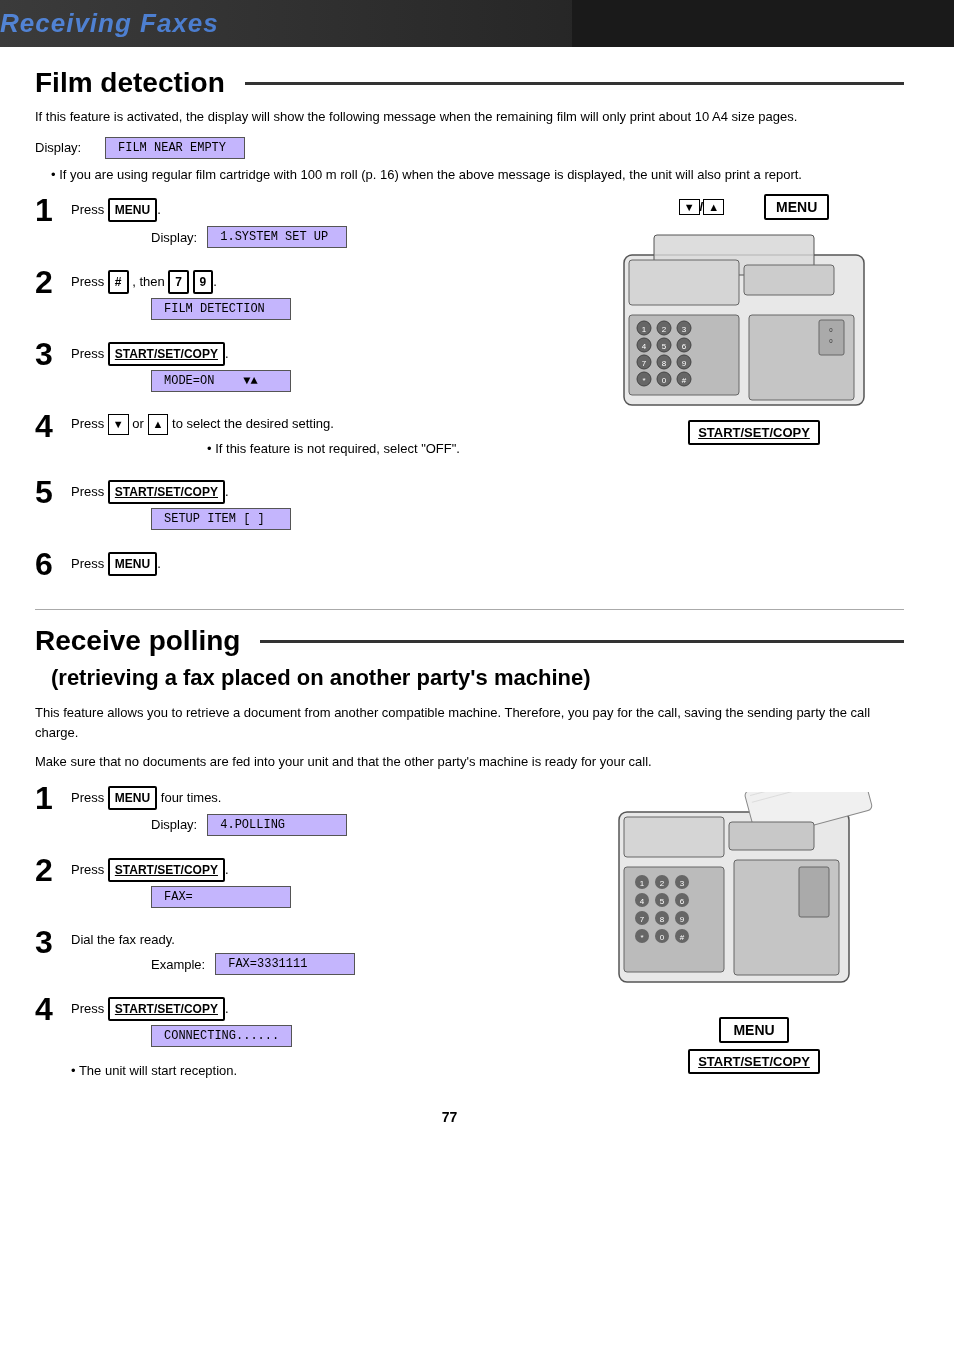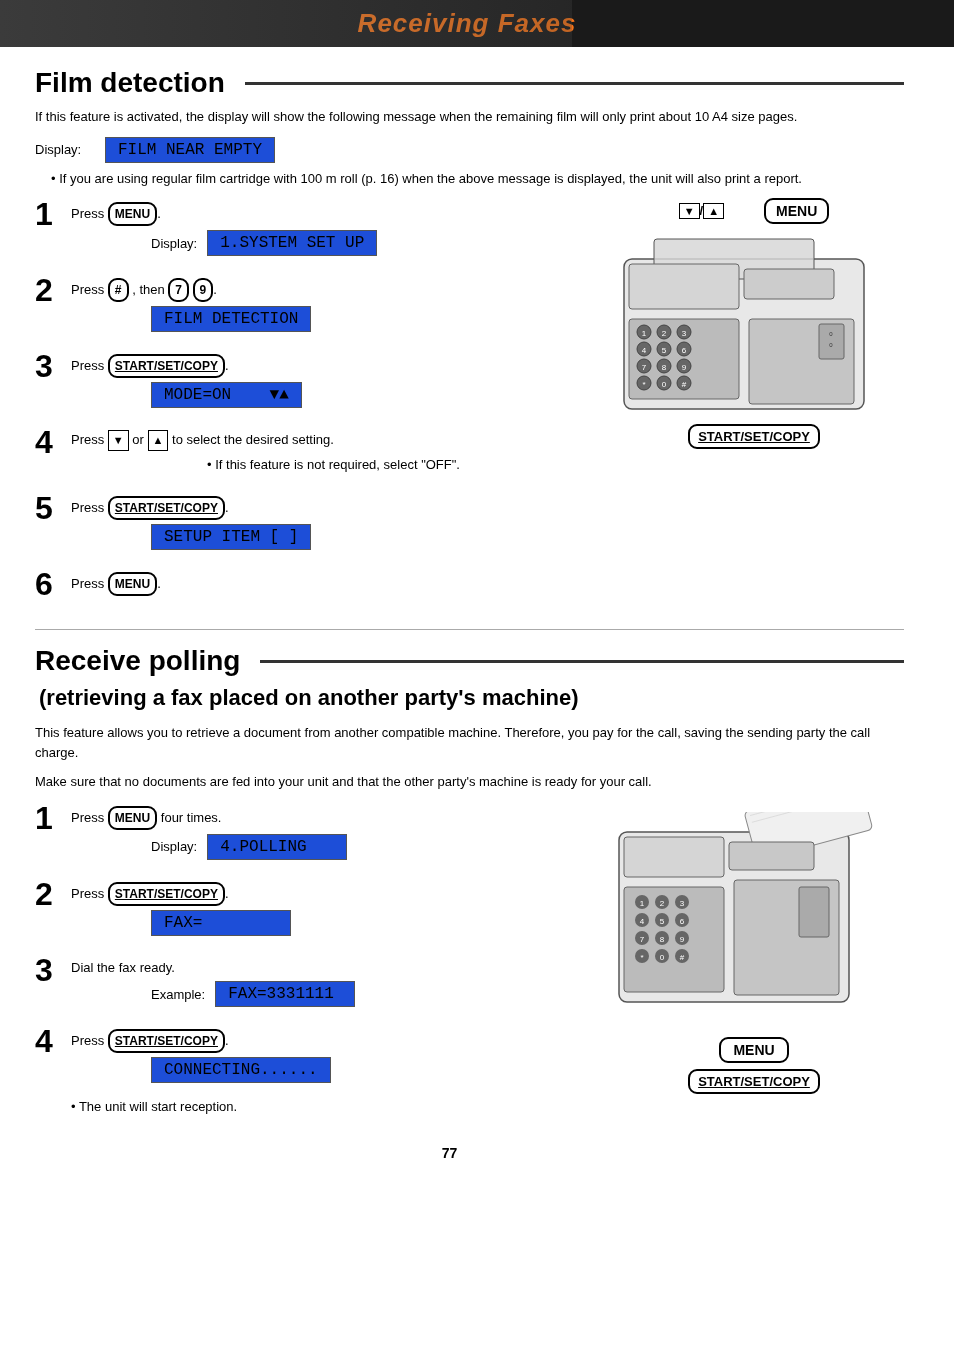--- a/index.html
+++ b/index.html
@@ -8,22 +8,22 @@
       background: #fff;
       width: 954px;
       min-height: 1349px;
       position: relative;
       overflow-x: hidden;
     }
 
     
     .header {
       background: #1a1a1a;
-      color: #f97316;
-      text-align: center;
+      color: #3b82f6;
+      text-align: left;
       padding: 8px 20px 8px 0;
       font-size: 26px;
       font-weight: bold;
       font-style: italic;
       letter-spacing: 1px;
       position: relative;
     }
     .header::before {
       content: '';
       position: absolute;
@@ -51,21 +51,21 @@
       content: '';
       flex: 1;
       height: 3px;
       background: #333;
       margin-left: 10px;
     }
 
     .section-subtitle {
       font-size: 22px;
       font-weight: bold;
-      margin: 8px 0 12px 4px;
+      margin: 8px 0 12px 16px;
     }
 
     .intro-text {
       font-size: 13px;
       line-height: 1.5;
       margin-bottom: 10px;
     }
 
     
     .display-line {
@@ -76,22 +76,22 @@
       font-size: 13px;
     }
     .display-label {
       font-size: 13px;
       min-width: 60px;
     }
     .display-box {
       border: 1px solid #555;
       padding: 3px 12px;
       font-family: 'Courier New', monospace;
-      font-size: 16px;
-      background: #1d4ed8;
+      font-size: 12px;
+      background: #c4b5fd;
       min-width: 140px;
     }
 
     .bullet-text {
       font-size: 13px;
       line-height: 1.5;
       margin: 6px 0 6px 16px;
     }
     .bullet-text::before {
       content: '• ';
@@ -133,21 +133,21 @@
     .step-text {
       font-size: 13px;
       line-height: 1.5;
       margin-bottom: 4px;
     }
 
     
     .btn-box {
       display: inline-block;
       border: 2px solid #000;
-      border-radius: 9px;
+      border-radius: 2px;
       padding: 1px 5px;
       font-size: 12px;
       font-weight: bold;
       background: #fff;
     }
     .btn-underline {
       text-decoration: underline;
       font-weight: bold;
     }
 

